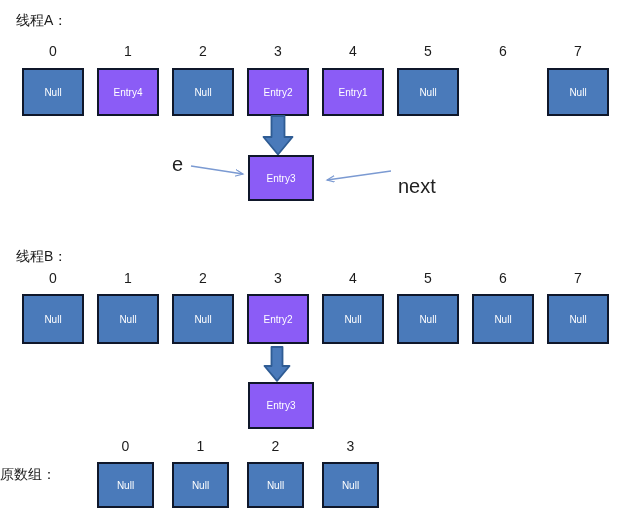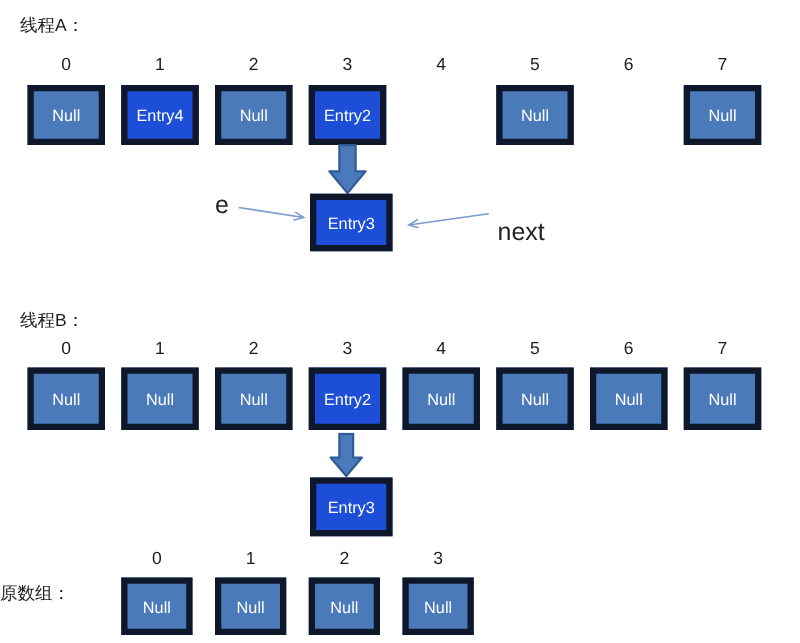--- a/index.html
+++ b/index.html
@@ -11,27 +11,27 @@
     position:absolute; font-size:14px; line-height:18px; color:#1c1c1c;
     white-space:nowrap;
   }
   .idx {
     position:absolute; width:62px; text-align:center;
     font-size:14px; line-height:16px; color:#1c1c1c;
   }
   .idx.small { width:57px; }
   .cell {
     position:absolute; width:62px; height:48px; box-sizing:border-box;
-    border:5px solid #0f172a; display:flex; align-items:center; justify-content:center;
-    color:#ffffff; font-size:13px;
+    border:2px solid #0f172a; display:flex; align-items:center; justify-content:center;
+    color:#ffffff; font-size:10px;
   }
   .cell.small { width:57px; height:46px; }
   .cell.node { width:66px; }
   [data-kind="null"]  { background:#4a7aba; }
-  [data-kind="entry"] { background:#1d4ed8; }
+  [data-kind="entry"] { background:#8b5cf6; }
   .block-arrow { position:absolute; }
   .pointer-label {
     position:absolute; font-size:20px; line-height:22px; color:#222222;
     white-space:nowrap;
   }
   .overlay {
     position:absolute; left:0; top:0; pointer-events:none;
   }
 </style>
 </head>
@@ -47,20 +47,21 @@
   <div class="idx" style="left:247px;top:43px">3</div>
   <div class="idx" style="left:322px;top:43px">4</div>
   <div class="idx" style="left:397px;top:43px">5</div>
   <div class="idx" style="left:472px;top:43px">6</div>
   <div class="idx" style="left:547px;top:43px">7</div>
 
   <div class="cell" style="left:22px;top:68px" data-kind="null">Null</div>
   <div class="cell" style="left:97px;top:68px" data-kind="entry">Entry4</div>
   <div class="cell" style="left:172px;top:68px" data-kind="null">Null</div>
   <div class="cell" style="left:247px;top:68px" data-kind="entry">Entry2</div>
+  <div class="cell" style="left:322px;top:68px" data-kind="entry">Entry1</div>
   <div class="cell" style="left:397px;top:68px" data-kind="null">Null</div>
   <div class="cell" style="left:547px;top:68px" data-kind="null">Null</div>
 
   <svg class="block-arrow" style="left:262px;top:115px" width="32" height="41" viewBox="0 0 32 41">
     <path d="M9.5 1 H22.5 V22 H30.5 L16 39.5 L1.5 22 H9.5 Z" fill="#4a7aba" stroke="#2f5c94" stroke-width="1.8" stroke-linejoin="round"></path>
   </svg>
 
   <div class="cell node" style="left:248px;top:155px;height:46px" data-kind="entry">Entry3</div>
 
   <div class="pointer-label" style="left:172px;top:153px">e</div>

